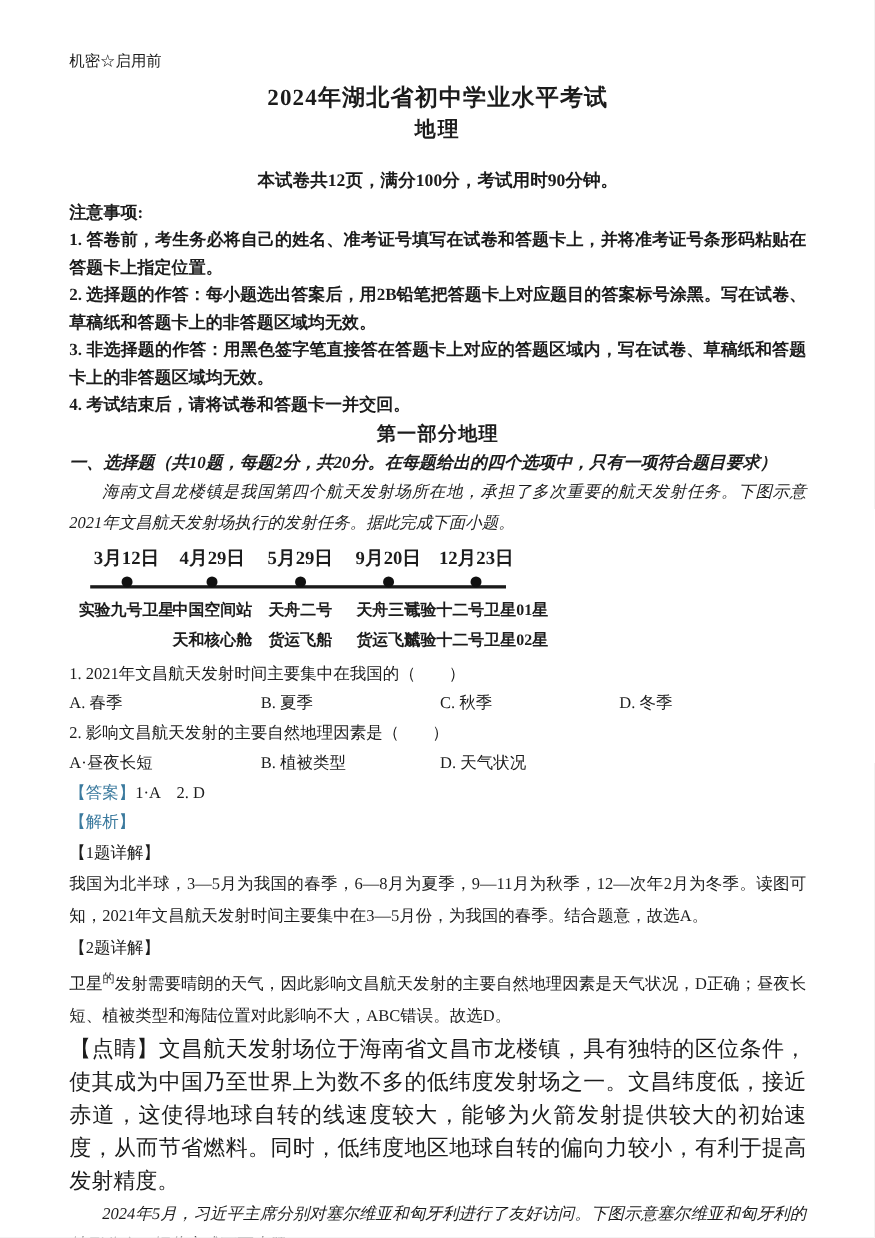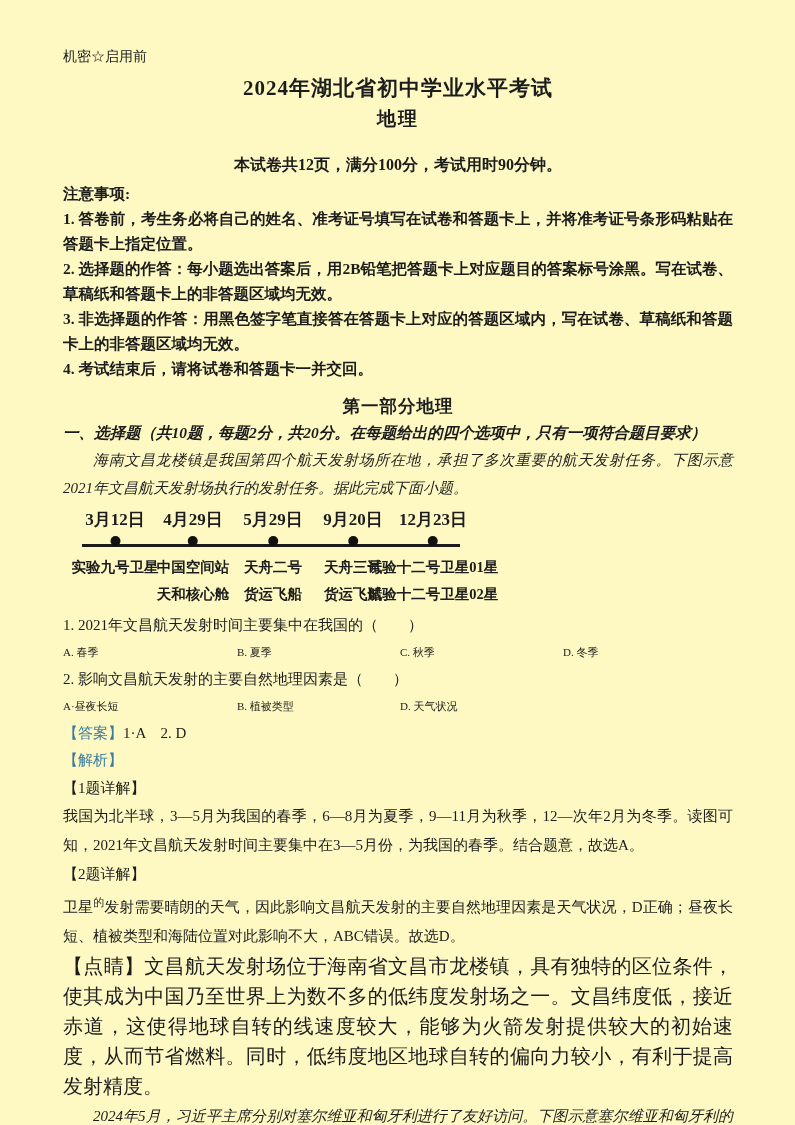--- a/index.html
+++ b/index.html
@@ -1,47 +1,47 @@
 <!DOCTYPE html>
 <html><head>
 <meta charset="utf-8">
 <style>
   html,body { margin:0; padding:0; background:#e9e9e9; }
   .page {
     position:relative;
     width:795px; height:1125px;
     margin:0 auto;
-    background:#fef9c3;
+    background:#ffffff;
     box-sizing:border-box;
     padding:48px 62px 0 63px;
     overflow:hidden;
     font-family:"Liberation Serif","DejaVu Serif",serif;
     color:#1c1c1c;
   }
   .classified { font-size:14px; line-height:18px; }
   .title { text-align:center; font-weight:bold; font-size:21px; line-height:28px; margin-top:8px; letter-spacing:1px; }
   .subject { text-align:center; font-weight:bold; font-size:19px; line-height:26px; margin-top:4px; letter-spacing:2px; }
   .exam-info { text-align:center; font-weight:bold; font-size:16px; line-height:22px; margin-top:22px; }
   .notice-heading { font-weight:bold; font-size:15.5px; line-height:25px; margin-top:5px; }
   .notice-item { font-weight:bold; font-size:15.5px; line-height:25px; text-align:justify; margin:0; }
-  .part-heading { text-align:center; font-weight:bold; font-size:17.5px; line-height:27px; margin-top:12px; letter-spacing:1px; }
+  .part-heading { text-align:center; font-weight:bold; font-size:17.5px; line-height:27px; margin-top:0; letter-spacing:1px; }
   .section-heading { font-weight:bold; font-size:15.5px; line-height:25px; text-align:justify; margin:0;font-style:italic; }
   .passage { font-style:italic; font-size:15px; line-height:28px; text-indent:2em; text-align:justify; margin:1px 0 0 0; }
 
   
   .timeline { position:relative; height:104px; margin:6px 0 0 0; }
   .tl-line { position:absolute; left:19px; top:36px; width:378px; height:2.5px; background:#1a1a1a; }
   .tl-event { position:absolute; top:0; transform:translateX(-50%); text-align:center; }
   .tl-date { font-weight:bold; font-size:17px; line-height:24px; white-space:nowrap; }
   .tl-dot { width:10px; height:10px; background:#101010; border-radius:50%; margin:4px auto 0 auto; }
   .tl-labels { margin-top:8px; font-weight:bold; font-size:14.5px; line-height:27px; white-space:nowrap; }
   .tl-e1 { left:52px; } .tl-e2 { left:130px; } .tl-e3 { left:210px; } .tl-e4 { left:290px; } .tl-e5 { left:370px; }
 
   .question { font-size:15px; line-height:27px; margin:0; }
-  .options { display:grid; grid-template-columns:174px 163px 163px 1fr; font-size:11px; line-height:27px; }
+  .options { display:grid; grid-template-columns:174px 163px 163px 1fr; font-size:15px; line-height:27px; }
 
   .answer-line { font-size:15px; line-height:27px; }
   .accent { color:#3b7a9e; }
   .expl-heading { font-size:15px; line-height:28px; }
   .expl-body { font-size:15px; line-height:29px; text-align:justify; margin:0; }
   .sup { font-size:11px; vertical-align:6px; }
   .tip-para { font-size:20px; line-height:30px; text-align:justify; margin:0; }
 
   .footer { text-align:center; margin-top:9px; font-family:"Liberation Sans","DejaVu Sans",sans-serif; font-size:17px; color:#8e8e8e; }
   .footer a { color:#8e8e8e; text-decoration:none; }

